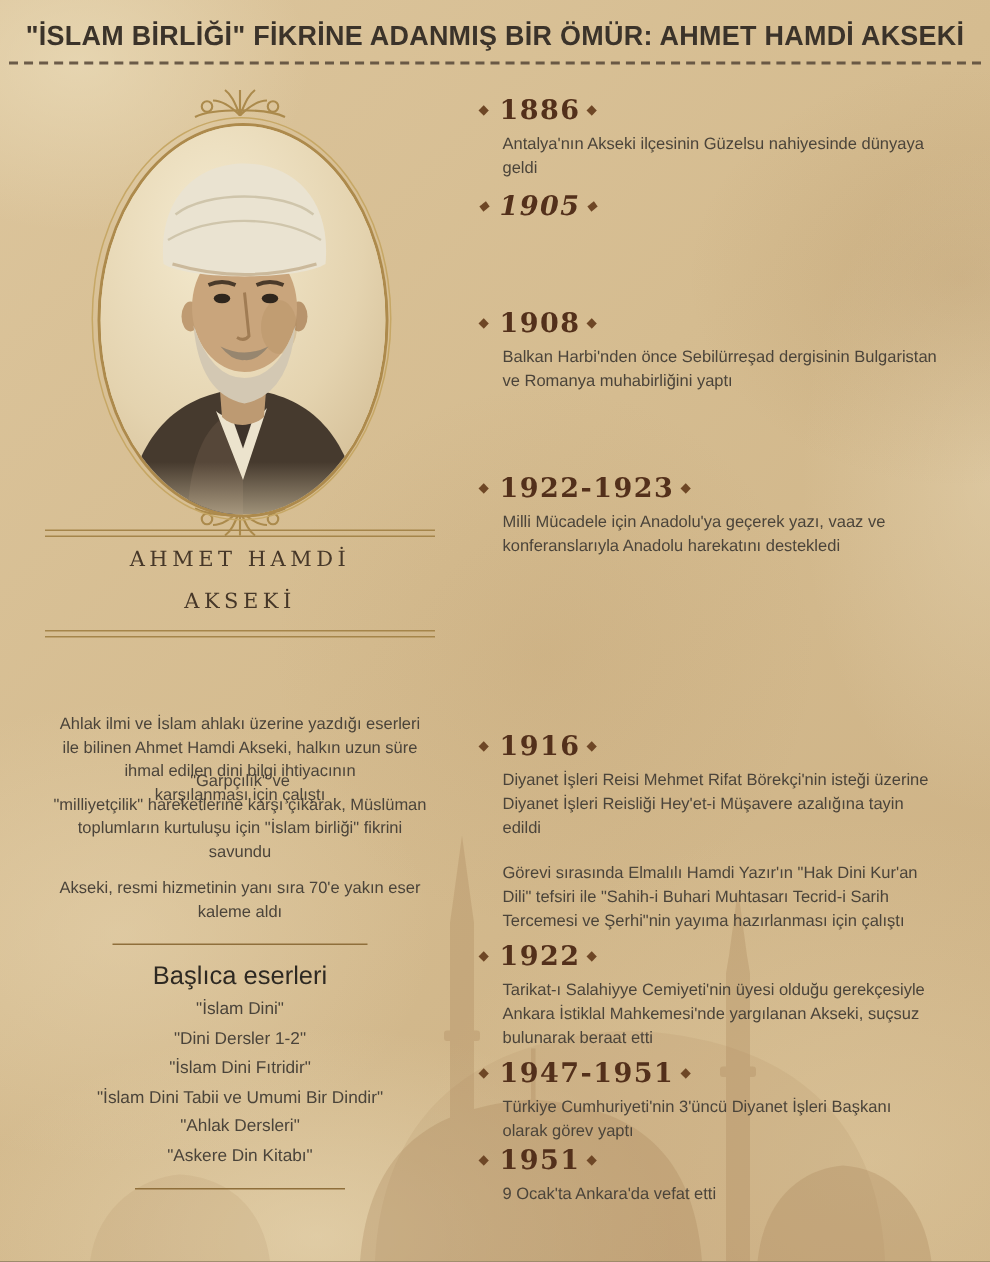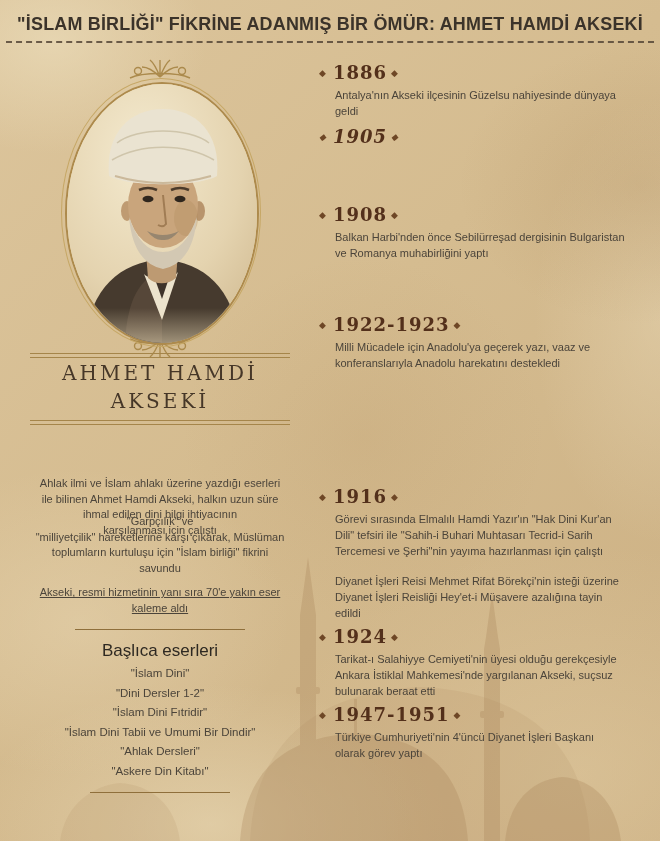--- a/index.html
+++ b/index.html
@@ -37,21 +37,21 @@
   .ornament{position:absolute;left:128px;width:64px;height:24px;}
   .orn-top{top:55px;}
   .orn-bottom{top:338px;transform:scaleY(-1);}
   .rule-double{position:absolute;left:30px;width:260px;height:3px;
     border-top:1px solid #a5854a;border-bottom:1px solid #a5854a;}
   .name-rule-top{top:353px;}
   .name-rule-bottom{top:420px;}
   .person-name{
     position:absolute;left:0;top:359px;width:320px;text-align:center;
     font-family:"DejaVu Serif","Liberation Serif",serif;
-    font-size:20px;letter-spacing:3px;color:#463728;line-height:28px;
+    font-size:14px;letter-spacing:3px;color:#463728;line-height:28px;
   }
   .bio-para{
     position:absolute;left:18px;width:284px;text-align:center;
     font-size:11px;line-height:15.5px;color:#4b443a;white-space:pre-line;
   }
   .rule-single{position:absolute;height:1px;background:#8f6f3b;}
   .works-rule-top{top:629px;left:75px;width:170px;}
   .works-rule-bottom{top:792px;left:90px;width:140px;}
   .works-heading{
     position:absolute;left:0;top:641px;width:320px;text-align:center;
@@ -178,21 +178,21 @@
 
   <div id="bio">
       <div class="bio-para" style="top: 444px; margin-top: 32px;">Ahlak ilmi ve İslam ahlakı üzerine yazdığı eserleri
 ile bilinen Ahmet Hamdi Akseki, halkın uzun süre
 ihmal edilen dini bilgi ihtiyacının
 karşılanması için çalıştı</div>
       <div class="bio-para" style="top: 514px;">"Garpçılık" ve
 "milliyetçilik" hareketlerine karşı çıkarak, Müslüman
 toplumların kurtuluşu için "İslam birliği" fikrini
 savundu</div>
-      <div class="bio-para" style="top: 585px; text-decoration: underline;">Akseki, resmi hizmetinin yanı sıra 70'e yakın eser
+      <div class="bio-para" style="top: 585px;">Akseki, resmi hizmetinin yanı sıra 70'e yakın eser
 kaleme aldı</div>
     </div>
 
   <div class="rule-single works-rule-top"></div>
   <div class="works-heading">Başlıca eserleri</div>
   <div class="works-list" id="works">
       <div class="work-item">"İslam Dini"</div>
       <div class="work-item">"Dini Dersler 1-2"</div>
       <div class="work-item">"İslam Dini Fıtridir"</div>
       <div class="work-item">"İslam Dini Tabii ve Umumi Bir Dindir"</div>
@@ -215,33 +215,37 @@
         <div class="tpara">Balkan Harbi'nden önce Sebilürreşad dergisinin Bulgaristan
 ve Romanya muhabirliğini yaptı</div>
       </div>
       <div class="entry" style="top: 315px;">
         <div class="yearrow"><span class="diamond">◆</span><span class="year">1922-1923</span><span class="diamond">◆</span></div>
         <div class="tpara">Milli Mücadele için Anadolu'ya geçerek yazı, vaaz ve
 konferanslarıyla Anadolu harekatını destekledi</div>
       </div>
       <div class="entry" style="top: 487px;">
         <div class="yearrow"><span class="diamond">◆</span><span class="year">1916</span><span class="diamond">◆</span></div>
+        <div class="tpara">Diyanet İşleri Reisi Mehmet Rifat Börekçi'nin isteği üzerine
+Diyanet İşleri Reisliği Hey'et-i Müşavere azalığına tayin
+edildi</div>
         <div class="tpara">Görevi sırasında Elmalılı Hamdi Yazır'ın "Hak Dini Kur'an
 Dili" tefsiri ile "Sahih-i Buhari Muhtasarı Tecrid-i Sarih
 Tercemesi ve Şerhi"nin yayıma hazırlanması için çalıştı</div>
-        <div class="tpara">Diyanet İşleri Reisi Mehmet Rifat Börekçi'nin isteği üzerine
-Diyanet İşleri Reisliği Hey'et-i Müşavere azalığına tayin
-edildi</div>
       </div>
       <div class="entry" style="top: 627px;">
-        <div class="yearrow"><span class="diamond">◆</span><span class="year">1924</span><span class="diamond">◆</span></div>
+        <div class="yearrow"><span class="diamond">◆</span><span class="year">1922</span><span class="diamond">◆</span></div>
         <div class="tpara">Tarikat-ı Salahiyye Cemiyeti'nin üyesi olduğu gerekçesiyle
 Ankara İstiklal Mahkemesi'nde yargılanan Akseki, suçsuz
 bulunarak beraat etti</div>
       </div>
       <div class="entry" style="top: 705px;">
         <div class="yearrow"><span class="diamond">◆</span><span class="year">1947-1951</span><span class="diamond">◆</span></div>
-        <div class="tpara">Türkiye Cumhuriyeti'nin 4'üncü Diyanet İşleri Başkanı
+        <div class="tpara">Türkiye Cumhuriyeti'nin 3'üncü Diyanet İşleri Başkanı
 olarak görev yaptı</div>
       </div>
+      <div class="entry" style="top: 763px;">
+        <div class="yearrow"><span class="diamond">◆</span><span class="year">1951</span><span class="diamond">◆</span></div>
+        <div class="tpara">9 Ocak'ta Ankara'da vefat etti</div>
+      </div>
     </section>
 
 </div>
 
 </body></html>

